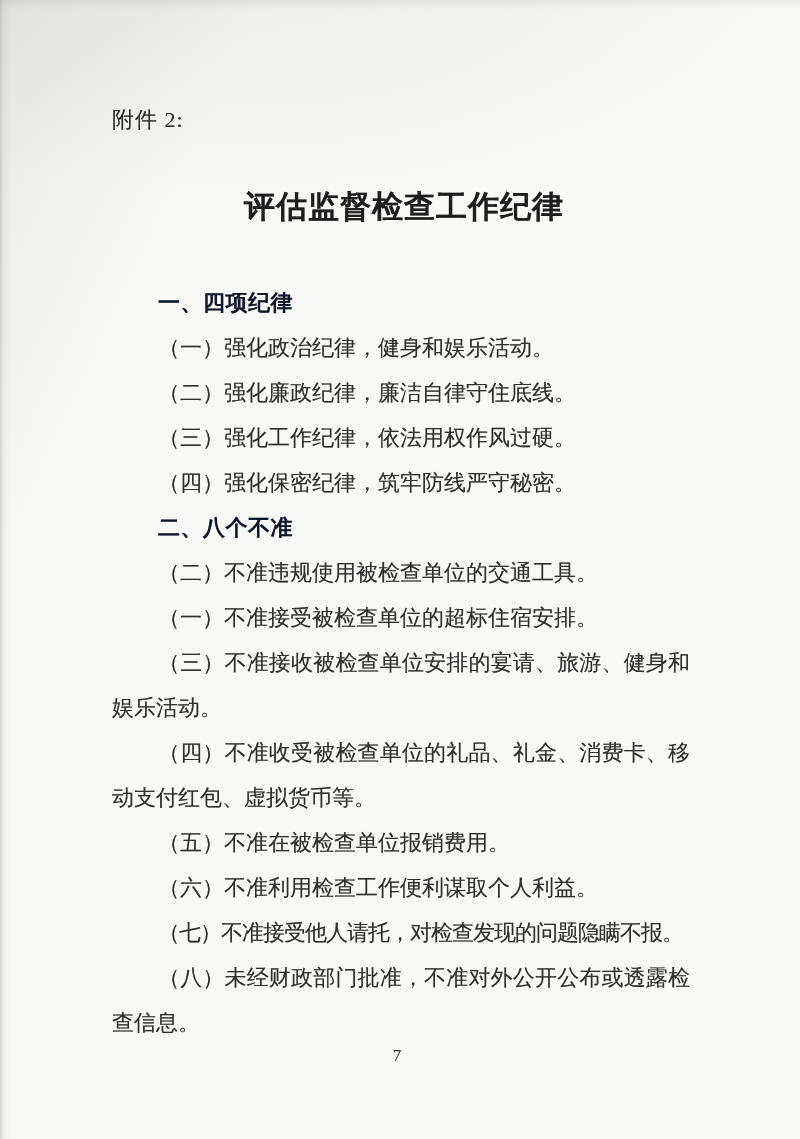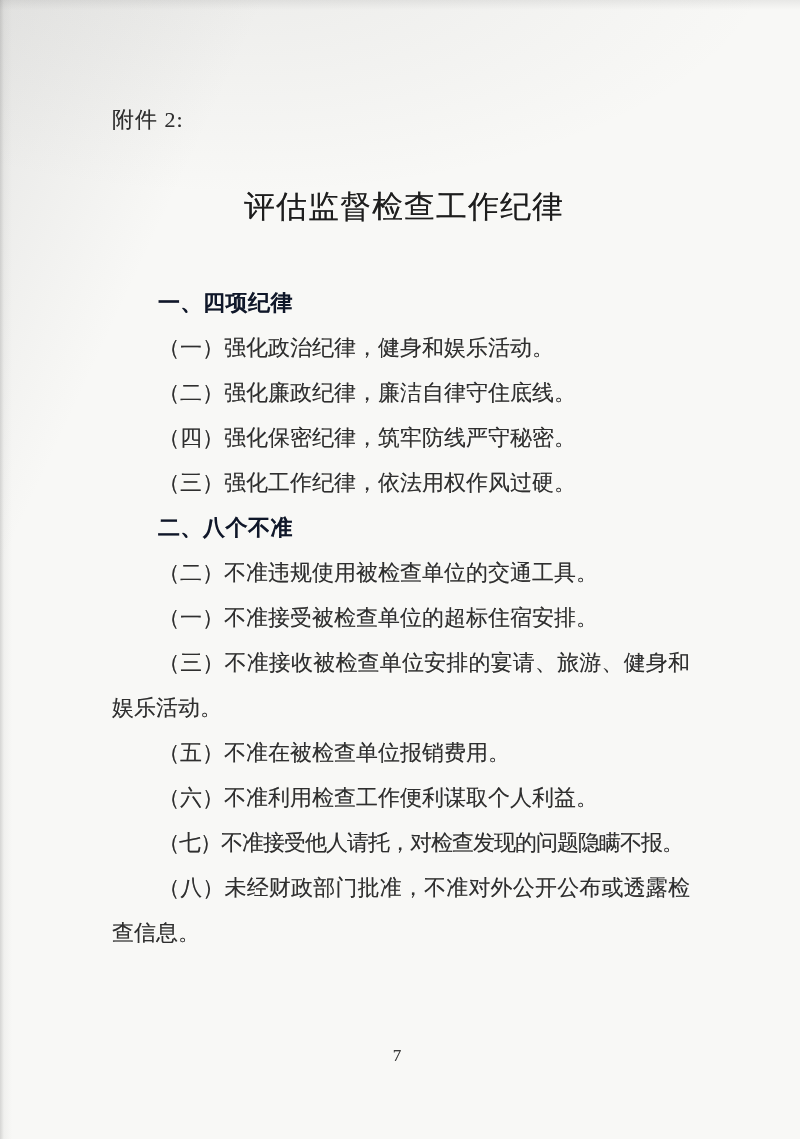--- a/index.html
+++ b/index.html
@@ -34,21 +34,21 @@
     text-shadow: 0 0 0.5px rgba(70,70,70,0.55);
   }
   .doc-title {
     position: absolute;
     top: 187px;
     left: 0;
     right: 0;
     margin: 0;
     text-align: center;
     font-family: "Liberation Sans", sans-serif;
-    font-weight: normal;
+    font-weight: bold;
     font-size: 31px;
     line-height: 40px;
     letter-spacing: 1px;
     color: #1d1d1d;
     text-indent: 8px;
     text-shadow: 0 0 0.5px rgba(40,40,40,0.6);
   }
   .doc-content {
     position: absolute;
     left: 112px;
@@ -95,28 +95,29 @@
   <div class="attachment">附件 2:</div>
 
   <h1 class="doc-title">评估监督检查工作纪律</h1>
 
   <div class="doc-content">
 
     <p class="section-heading">一、四项纪律</p>
 
     <p>（一）强化政治纪律，健身和娱乐活动。</p>
     <p>（二）强化廉政纪律，廉洁自律守住底线。</p>
+    <p>（三）强化工作纪律，依法用权作风过硬。</p>
     <p>（四）强化保密纪律，筑牢防线严守秘密。</p>
-    <p>（三）强化工作纪律，依法用权作风过硬。</p>
 
     <p class="section-heading">二、八个不准</p>
 
     <p>（二）不准违规使用被检查单位的交通工具。</p>
     <p>（一）不准接受被检查单位的超标住宿安排。</p>
     <p>（三）不准接收被检查单位安排的宴请、旅游、健身和娱乐活动。</p>
+    <p>（四）不准收受被检查单位的礼品、礼金、消费卡、移动支付红包、虚拟货币等。</p>
     <p>（五）不准在被检查单位报销费用。</p>
     <p>（六）不准利用检查工作便利谋取个人利益。</p>
     <p class="tight">（七）不准接受他人请托，对检查发现的问题隐瞒不报。</p>
     <p>（八）未经财政部门批准，不准对外公开公布或透露检查信息。</p>
 
   </div>
 
   <div class="page-number">7</div>
 
 </div>

